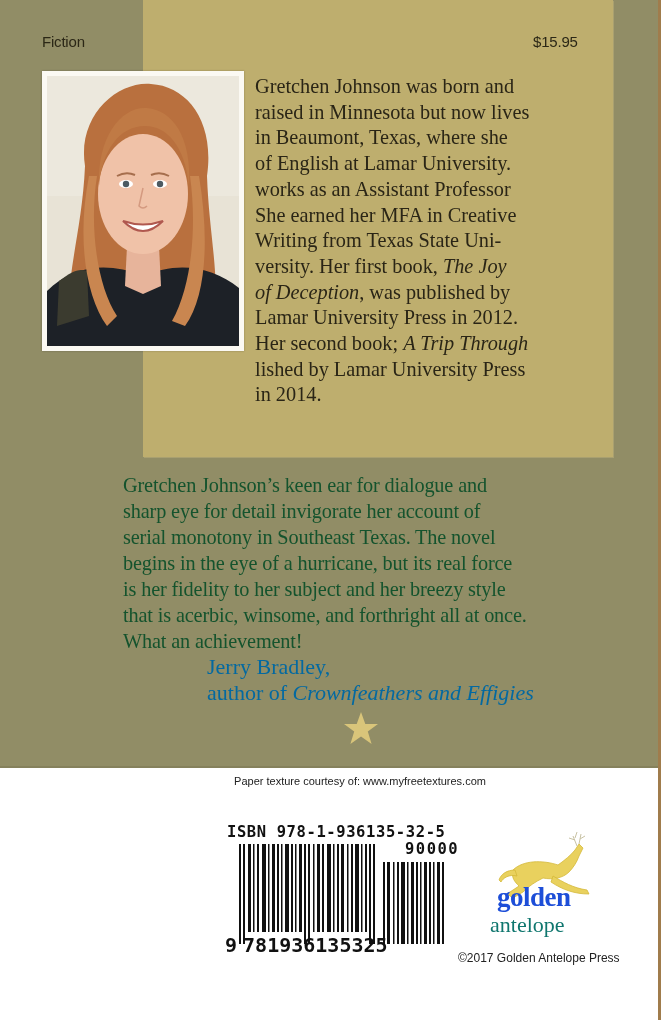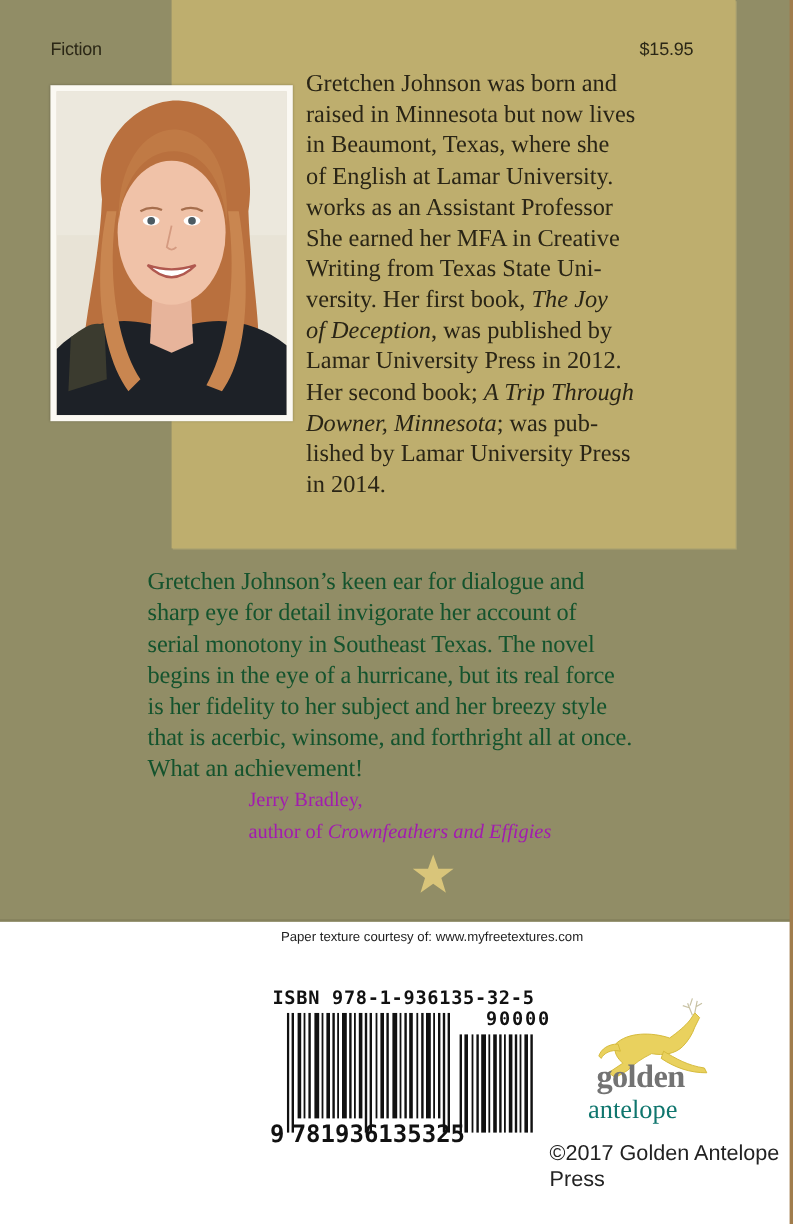--- a/index.html
+++ b/index.html
@@ -5,37 +5,37 @@
   html, body { margin: 0; padding: 0; }
   body { width: 661px; height: 1020px; position: relative; overflow: hidden; background: #ffffff; font-family: "Liberation Serif", serif; }
   .olive { position: absolute; left: 0; top: 0; width: 661px; height: 768px; background: #918d66; }
   .olive::after { content: ""; position: absolute; left: 0; right: 0; bottom: 0; height: 2px; background: #85815c; }
   .tanbox { position: absolute; left: 143px; top: 0; width: 470px; height: 457px; background: #beae6e; box-shadow: 1px 1px 0 #a9a070; }
   .edge { position: absolute; left: 658px; top: 0; width: 3px; height: 1020px; background: #a07c4c; }
   .genre { position: absolute; left: 42px; top: 33px; font-family: "Liberation Sans", sans-serif; font-size: 15px; color: #2b2716; letter-spacing: -0.2px; }
   .price { position: absolute; left: 533px; top: 33px; font-family: "Liberation Sans", sans-serif; font-size: 15px; color: #2b2716; letter-spacing: -0.2px; }
   .photo-frame { position: absolute; left: 42px; top: 71px; width: 202px; height: 280px; background: #fbf9f3; box-shadow: 0 0 2px rgba(0,0,0,0.25); }
   .photo { position: absolute; left: 5px; top: 5px; width: 192px; height: 270px; overflow: hidden; background: #ebe6da; }
-  .bio { position: absolute; left: 255px; top: 58px; width: 350px; font-size: 20.3px; line-height: 25.7px; color: #2a2516; }
+  .bio { position: absolute; left: 255px; top: 74px; width: 350px; font-size: 20.3px; line-height: 25.7px; color: #2a2516; }
   .bio p { margin: 0; white-space: nowrap; }
   .blurb { position: absolute; left: 123px; top: 472px; width: 520px; font-size: 20.3px; line-height: 26px; color: #14532d; }
   .blurb p { margin: 0; white-space: nowrap; letter-spacing: -0.15px; }
-  .attrib { position: absolute; left: 207px; top: 654px; font-size: 17px; line-height: 26px; color: #a21caf; }
+  .attrib { position: absolute; left: 207px; top: 654px; font-size: 22px; line-height: 26px; color: #0369a1; }
   .attrib p { margin: 0; white-space: nowrap; }
   .star { position: absolute; left: 343px; top: 711px; width: 36px; height: 36px; }
   .credit { position: absolute; left: 0; width: 720px; top: 775px; text-align: center; font-family: "Liberation Sans", sans-serif; font-size: 11px; color: #222; }
   .isbn-text { position: absolute; left: 227px; top: 823px; font-family: "DejaVu Sans Mono", monospace; font-size: 15.5px; font-weight: bold; color: #111; letter-spacing: 0.6px; }
   .barcode { position: absolute; left: 239px; top: 844px; }
   .addon-num { position: absolute; left: 385px; top: 840px; font-family: "DejaVu Sans Mono", monospace; font-size: 15.5px; font-weight: bold; color: #111; letter-spacing: 1.5px; margin-left: 20px; }
   .bar-num { position: absolute; left: 225px; top: 933px; font-family: "DejaVu Sans Mono", monospace; font-size: 20px; font-weight: bold; color: #111; }
   .bar-num .first { margin-right: 6px; }
   .logo { position: absolute; left: 493px; top: 830px; width: 110px; height: 120px; }
-  .logo-golden { position: absolute; left: 497px; top: 882px; font-family: "Liberation Serif", serif; font-weight: bold; font-size: 27px; color: #737373; letter-spacing: -0.5px; }
+  .logo-golden { position: absolute; left: 497px; top: 882px; font-family: "Liberation Serif", serif; font-weight: bold; font-size: 27px; color: #1d4ed8; letter-spacing: -0.5px; }
   .logo-antelope { position: absolute; left: 490px; top: 912px; font-family: "Liberation Serif", serif; font-size: 22px; color: #0f766e; }
-  .copyright { position: absolute; left: 458px; top: 951px; font-family: "Liberation Sans", sans-serif; font-size: 18px; color: #222; }
+  .copyright { position: absolute; left: 458px; top: 951px; font-family: "Liberation Sans", sans-serif; font-size: 12px; color: #222; }
   i { }
 </style>
 </head>
 <body>
 
 <div class="olive"></div>
 <div class="tanbox"></div>
 <div class="edge"></div>
 
 <div class="genre">Fiction</div>
@@ -79,21 +79,20 @@
   <p>raised in Minnesota but now lives</p>
   <p>in Beaumont, Texas, where she</p>
   <p>of English at Lamar University.</p>
   <p>works as an Assistant Professor</p>
   <p>She earned her MFA in Creative</p>
   <p>Writing from Texas State Uni-</p>
   <p><span>versity. Her first book, </span><i>The Joy</i></p>
   <p><i>of Deception</i><span>, was published by</span></p>
   <p>Lamar University Press in 2012.</p>
   <p><span>Her second book; </span><i>A Trip Through</i></p>
-  <p><i>Downer, Minnesota</i><span>; was pub-</span></p>
   <p>lished by Lamar University Press</p>
   <p>in 2014.</p>
 </div>
 
 <div class="blurb">
   <p>Gretchen Johnson’s keen ear for dialogue and</p>
   <p>sharp eye for detail invigorate her account of</p>
   <p>serial monotony in Southeast Texas. The novel</p>
   <p>begins in the eye of a hurricane, but its real force</p>
   <p>is her fidelity to her subject and her breezy style</p>

